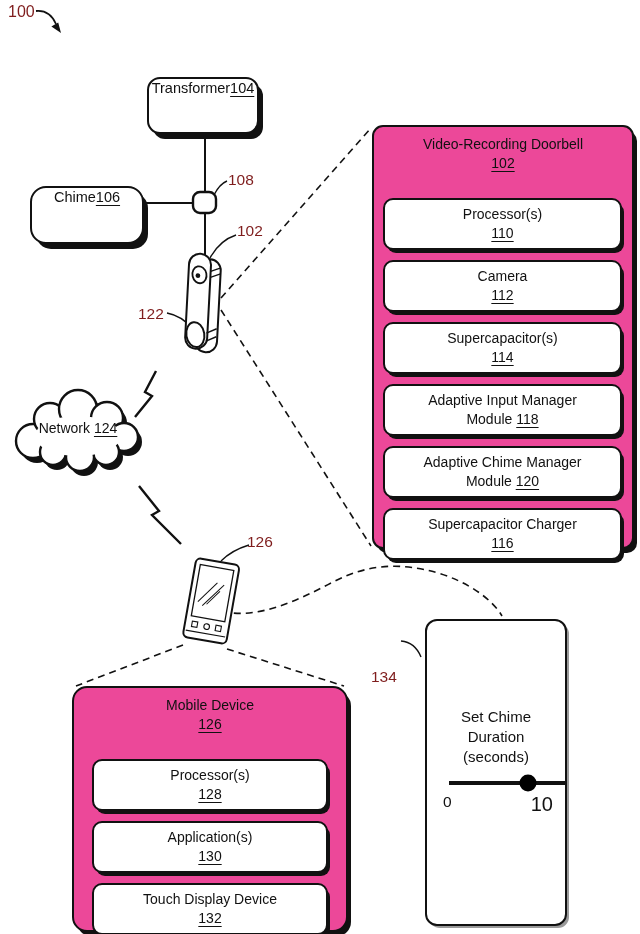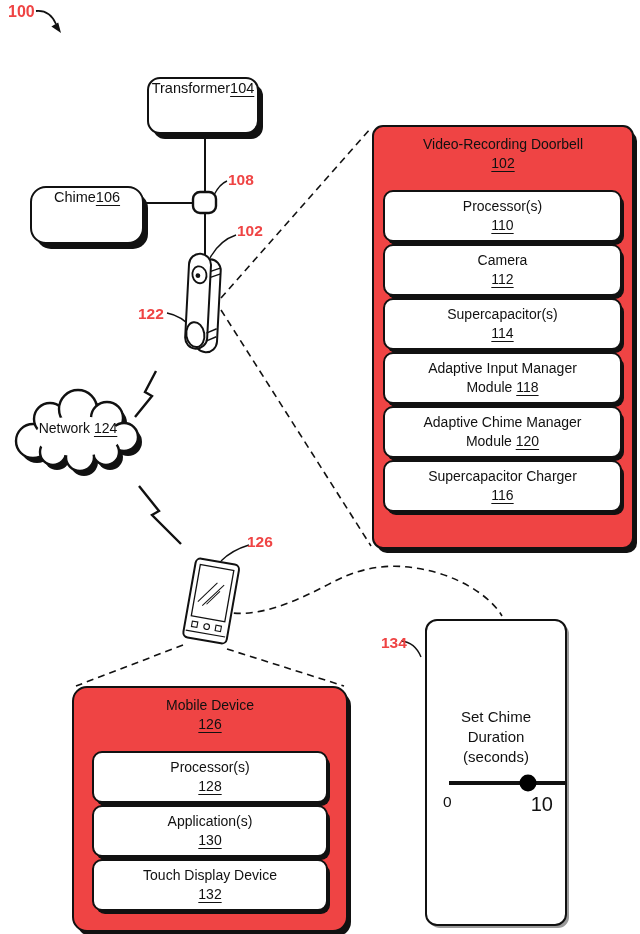--- a/index.html
+++ b/index.html
@@ -3,29 +3,29 @@
 <meta charset="utf-8">
 <style>
   html,body{margin:0;padding:0;background:#fff;}
   #canvas{position:relative;width:640px;height:934px;background:#fff;overflow:hidden;
           font-family:"Liberation Sans","DejaVu Sans",sans-serif;color:#111;}
   #diagram-lines{position:absolute;left:0;top:0;width:640px;height:934px;}
   .box{position:absolute;background:#fff;border:2.5px solid #111;border-radius:13px;
        box-shadow:5px 6px 0 -1px #111;box-sizing:border-box;text-align:center;}
   .node-label{display:flex;flex-direction:row;justify-content:center;height:100%;
        font-size:14.5px;line-height:19px;}
-  .bigbox{position:absolute;background:#ef4444;border:2.5px solid #111;border-radius:11px;
+  .bigbox{position:absolute;background:#ec4899;border:2.5px solid #111;border-radius:11px;
        box-shadow:4px 5px 0 -1px #111;box-sizing:border-box;display:flex;flex-direction:column;}
   .boxtitle{text-align:center;font-size:14px;line-height:19px;padding-top:8px;}
-  .items{display:flex;flex-direction:column;gap:2px;margin-top:17px;}
+  .items{display:flex;flex-direction:column;gap:10px;margin-top:25px;}
   .subbox{background:#fff;border:2px solid #111;border-radius:10px;
        box-shadow:3px 4px 0 -1px #111;box-sizing:border-box;text-align:center;
        font-size:14px;line-height:19px;padding:5px 4px;}
   .ref{text-decoration:underline;text-underline-offset:2.5px;}
-  .lbl{position:absolute;font-size:15.5px;color:#ef4444;white-space:nowrap;font-weight:bold;}
+  .lbl{position:absolute;font-size:15.5px;color:#7f1d1d;white-space:nowrap;}
   .net-label{position:absolute;left:32px;top:420px;width:92px;text-align:center;
        font-size:14px;line-height:17px;}
   .pre{white-space:pre-wrap;}
   
   #screen-134{position:absolute;left:425px;top:619px;width:142px;height:307px;
        background:#fff;border:2.2px solid #111;border-radius:12px;
        box-shadow:3px 3px 0 -1px #9a9a9a;box-sizing:border-box;}
   #screen-title{position:absolute;left:0;top:86px;width:100%;text-align:center;
        font-size:15px;line-height:20px;}
   #slider-track{position:absolute;left:22px;top:160px;width:118px;height:4px;background:#111;}
@@ -132,21 +132,21 @@
         <rect x="220" y="624" width="5.5" height="5.5"></rect>
       </g>
     </g>
   </svg>
 
   <div class="lbl" style="left:8px;top:3px;font-size:16px;">100</div>
   <div class="lbl" style="left:228px;top:171px;">108</div>
   <div class="lbl" style="left:237px;top:222px;">102</div>
   <div class="lbl" style="left:138px;top:305px;">122</div>
   <div class="lbl" style="left:247px;top:533px;">126</div>
-  <div class="lbl" style="left:371px;top:634px;margin-left:10px;">134</div>
+  <div class="lbl" style="left:371px;top:668px;">134</div>
 
   <div class="box" style="left:147px;top:77px;width:112px;height:57px;">
     <div class="node-label">
       <span>Transformer</span>
       <span class="ref">104</span>
     </div>
   </div>
 
   <div class="box" style="left:30px;top:174px;width:114px;height:58px;border-radius:16px;margin-top:12px;">
     <div class="node-label">

